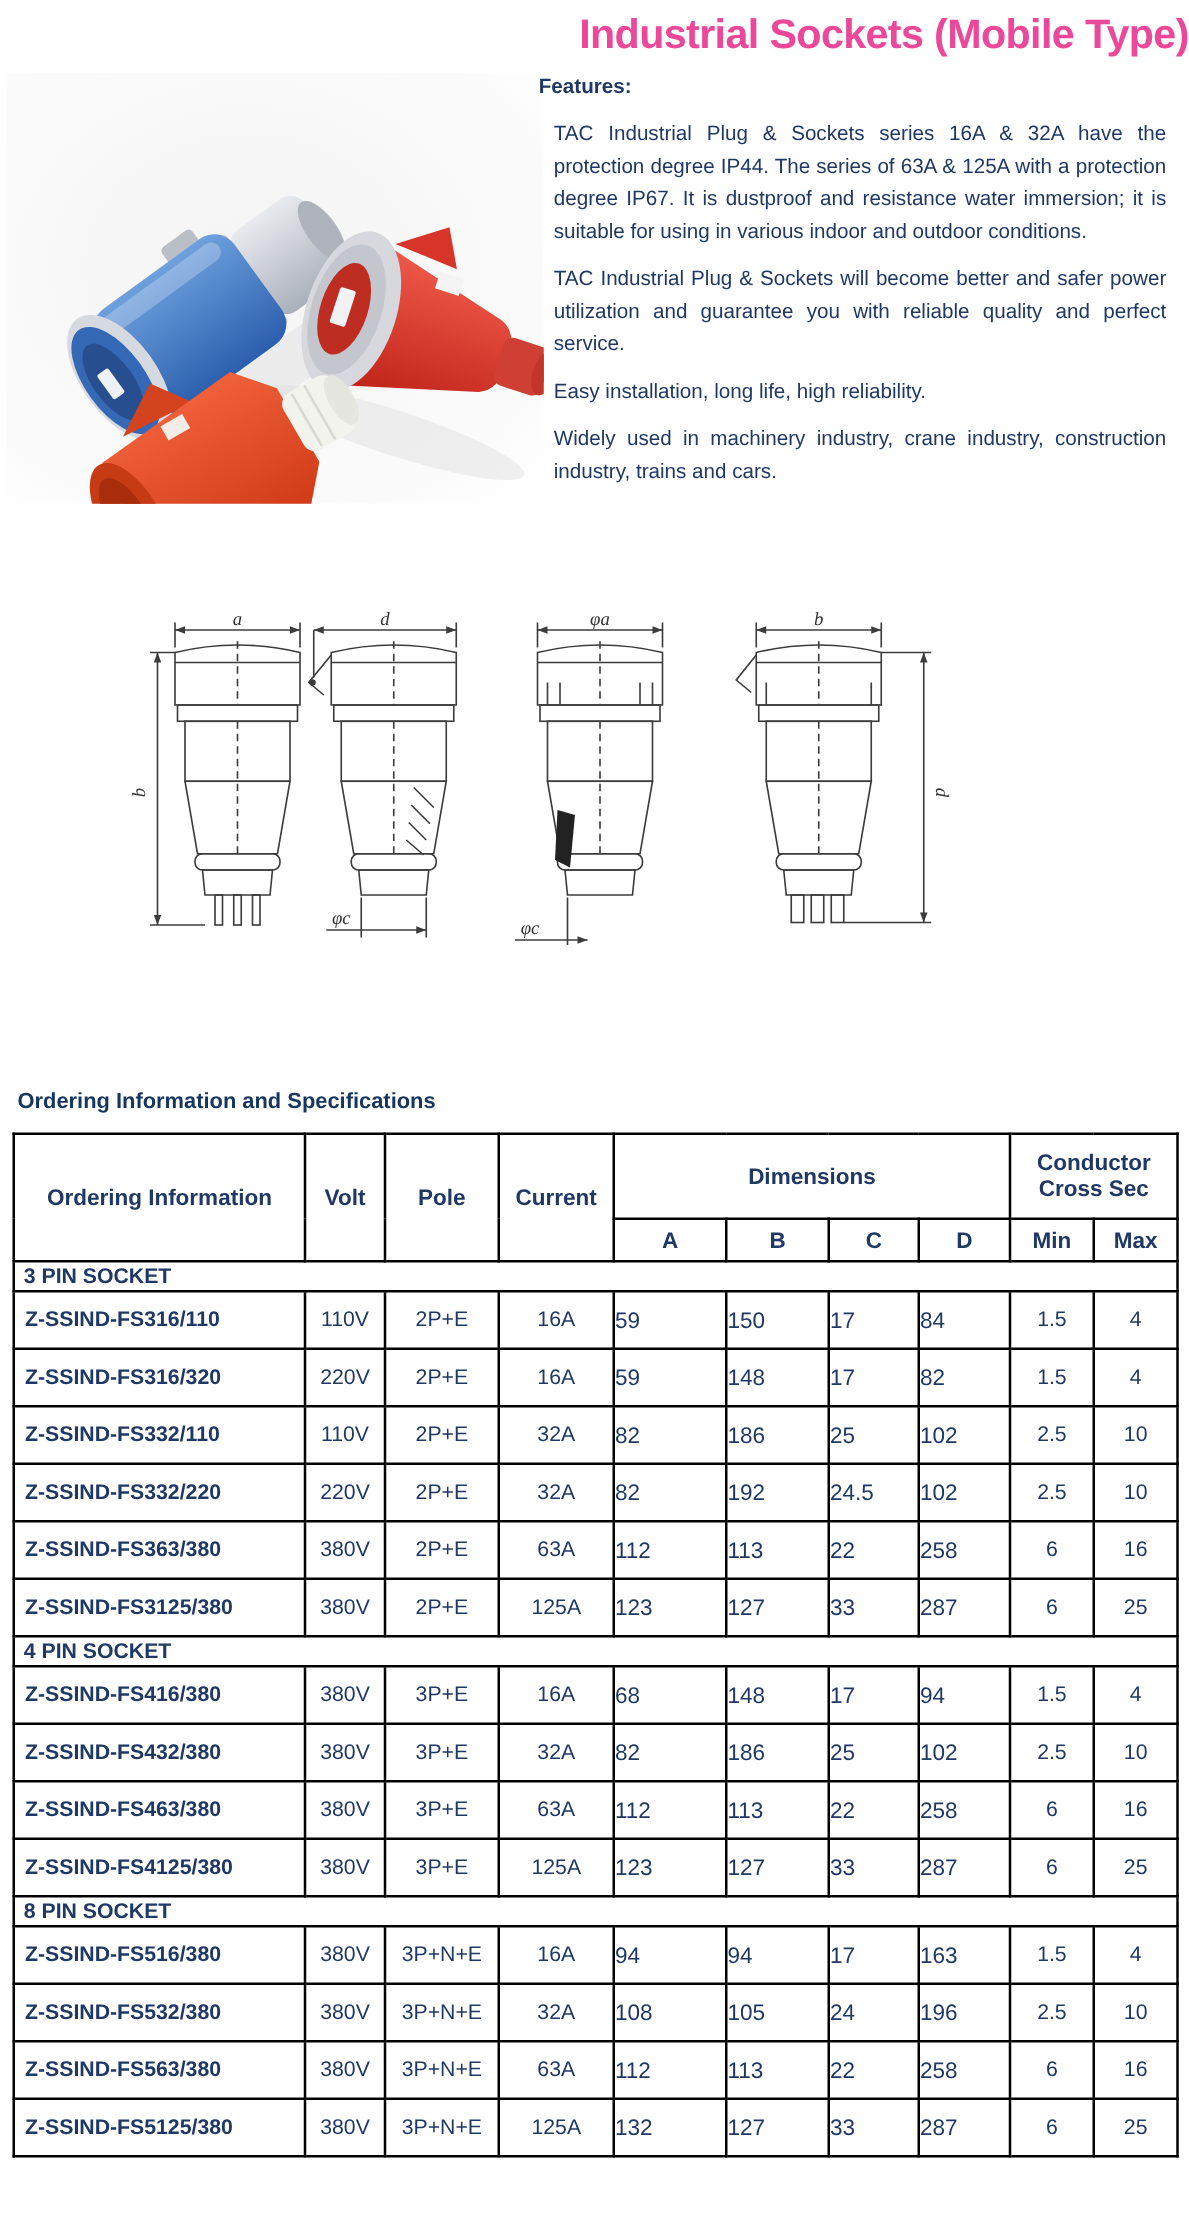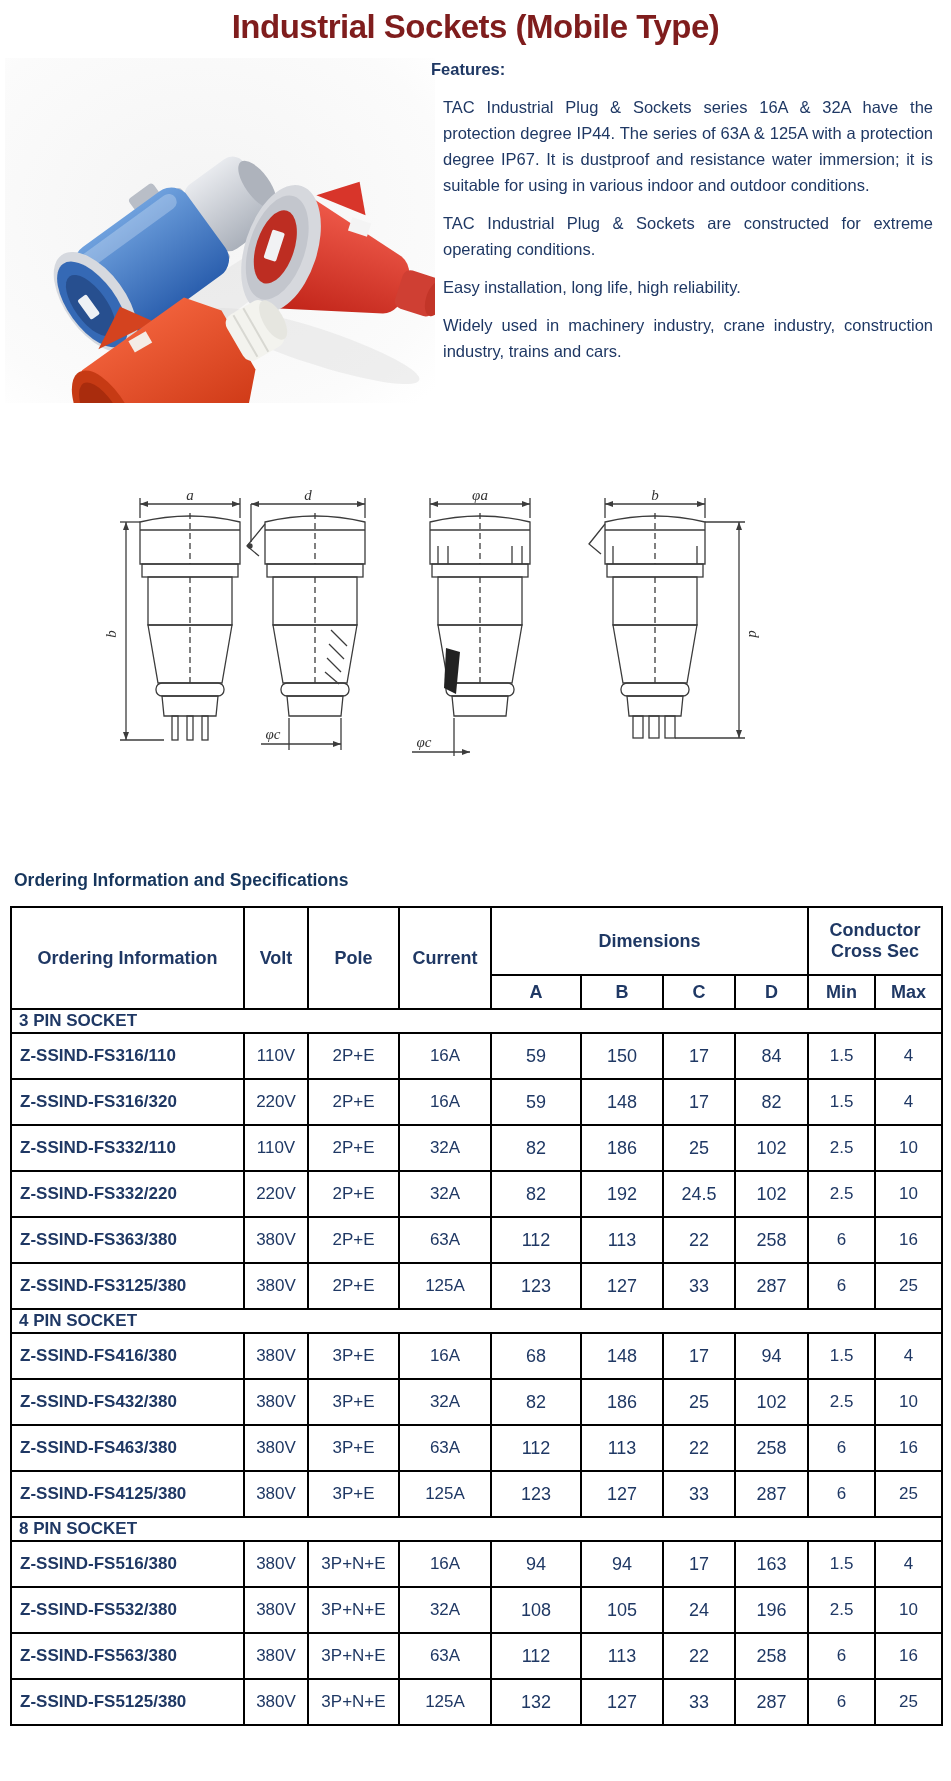--- a/index.html
+++ b/index.html
@@ -4,21 +4,21 @@
 <style>
   * { margin:0; padding:0; box-sizing:border-box; }
   html,body { background:#ffffff; }
   body {
     width:951px; height:1781px; position:relative;
     font-family:"Liberation Sans", sans-serif;
     overflow:hidden;
   }
   .page-title {
     position:absolute; top:8px; left:0; right:0;
-    text-align:center; font-size:33px; font-weight:bold; color:#7f1d1d;
+    text-align:right; font-size:33px; font-weight:bold; color:#ec4899;
     letter-spacing:-0.5px;
   }
   
   .photo {
     position:absolute; left:5px; top:58px; width:430px; height:345px;
   }
   
   .features {
     position:absolute; left:431px; top:56px; width:514px;
     color:#1f3864; font-size:16.5px; line-height:26px;
@@ -46,21 +46,21 @@
   }
   table.spec thead tr.h1 { height:68px; }
   table.spec thead tr.h2 { height:34px; }
   table.spec th { font-size:18px; font-weight:bold; text-align:center; background:#ffffff; }
   table.spec tr.section-row td {
     height:24px; font-size:17px; font-weight:bold; text-align:left; padding-left:7px;
   }
   table.spec tbody tr.data-row { height:46px;border-radius:18px; }
   td.cell-code { font-size:17px; font-weight:bold; text-align:left; padding-left:8px; }
   td.cell-val  { font-size:17px; text-align:center; }
-  td.cell-dim  { font-size:18px; text-align:center; }
+  td.cell-dim  { font-size:18px; }
 </style>
 </head>
 <body>
 
 <div class="page-title">Industrial Sockets (Mobile Type)</div>
 
 <svg class="photo" viewBox="0 0 430 345">
   <defs>
     <radialGradient id="bgGrad" cx="45%" cy="45%" r="75%">
       <stop offset="0%" stop-color="#f4f4f4"></stop>
@@ -124,21 +124,21 @@
     <line x1="64" y1="-24" x2="64" y2="24" stroke="#d8d8d2" stroke-width="2"></line>
     <line x1="76" y1="-25" x2="76" y2="25" stroke="#d8d8d2" stroke-width="2"></line>
     <ellipse cx="96" cy="0" rx="10" ry="22" fill="#e6e6e0"></ellipse>
   </g>
 </svg>
 
 <div class="features">
   <div class="feat-head">Features:</div>
   <div>
       <p>TAC Industrial Plug &amp; Sockets series 16A &amp; 32A have the protection degree IP44. The series of 63A &amp; 125A with a protection degree IP67. It is dustproof and resistance water immersion; it is suitable for using in various indoor and outdoor conditions.</p>
-      <p>TAC Industrial Plug &amp; Sockets are constructed for extreme operating conditions.</p>
+      <p>TAC Industrial Plug &amp; Sockets will become better and safer power utilization and guarantee you with reliable quality and perfect service.</p>
       <p>Easy installation, long life, high reliability.</p>
       <p>Widely used in machinery industry, crane industry, construction industry, trains and cars.</p>
     </div>
 </div>
 
 <svg class="drawings" viewBox="0 0 790 305">
   <defs>
     <g id="plugbase" fill="none" stroke="#3c3c3c" stroke-width="1.3">
       <path d="M20,34 Q70,22 120,34 L120,76 L20,76 Z"></path>
       <line x1="20" y1="42" x2="120" y2="42"></line>

